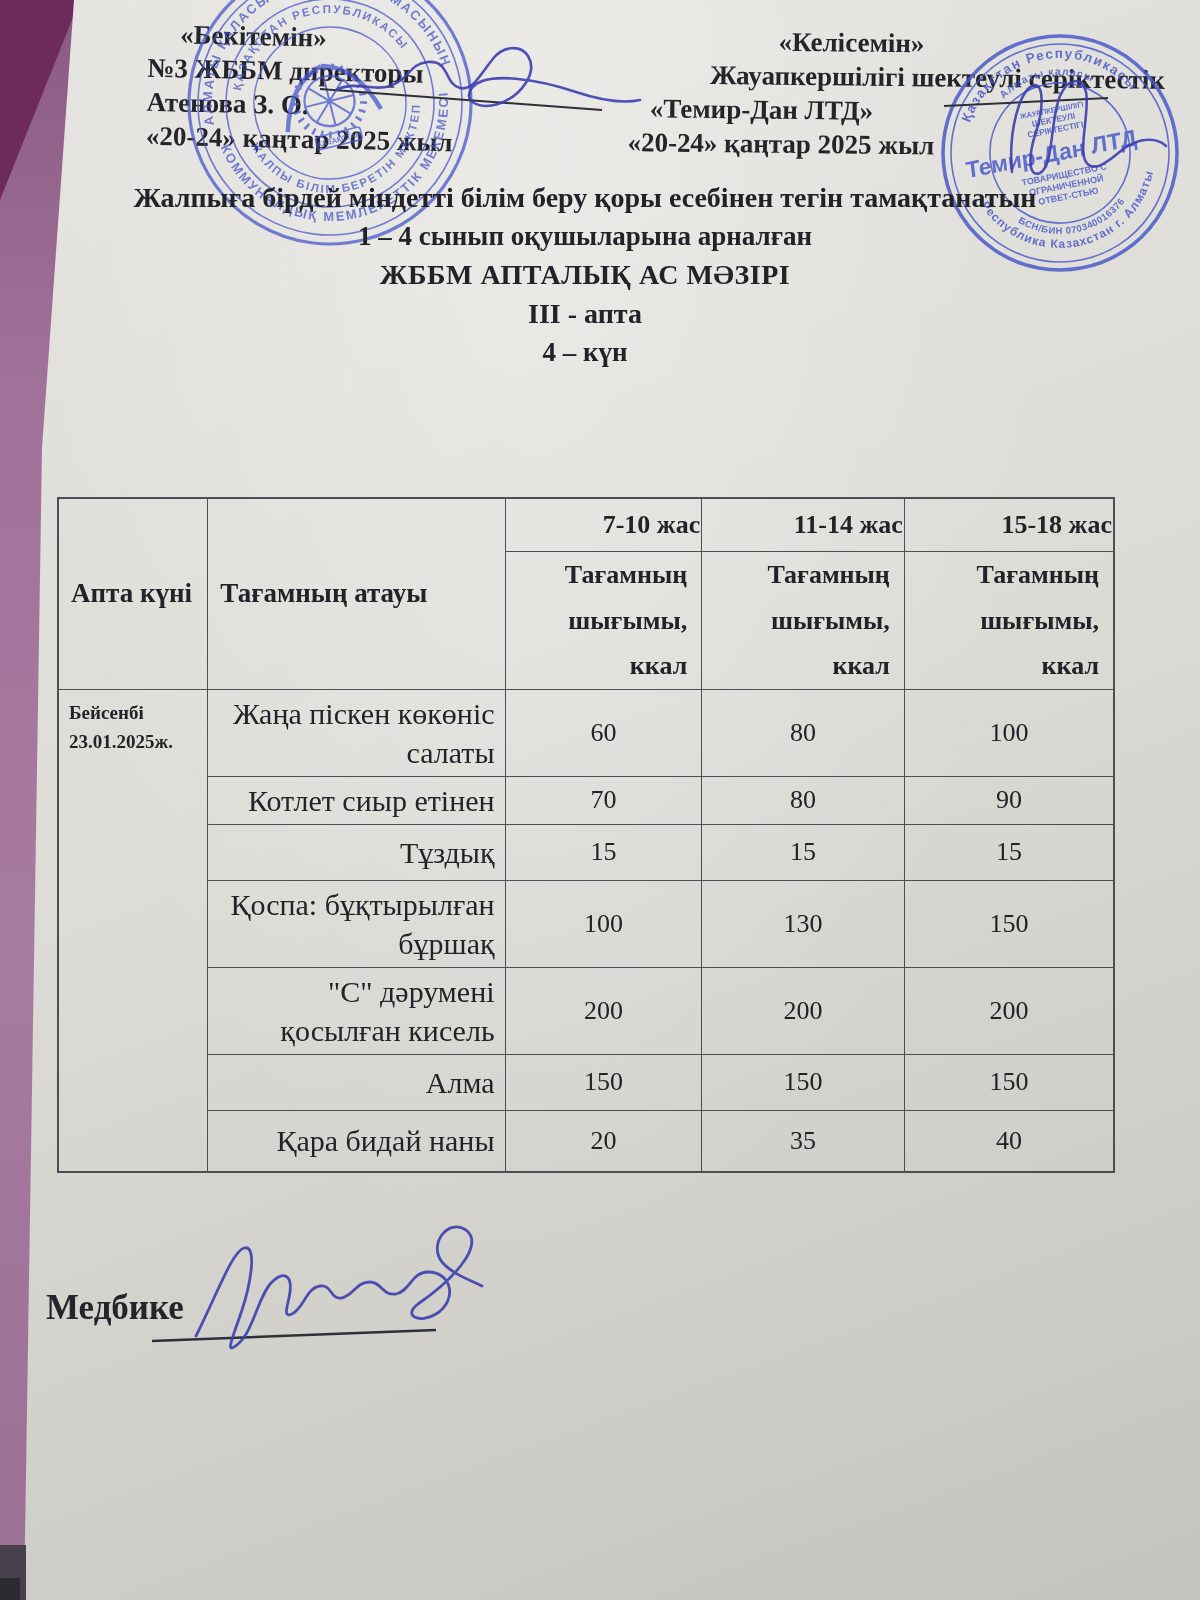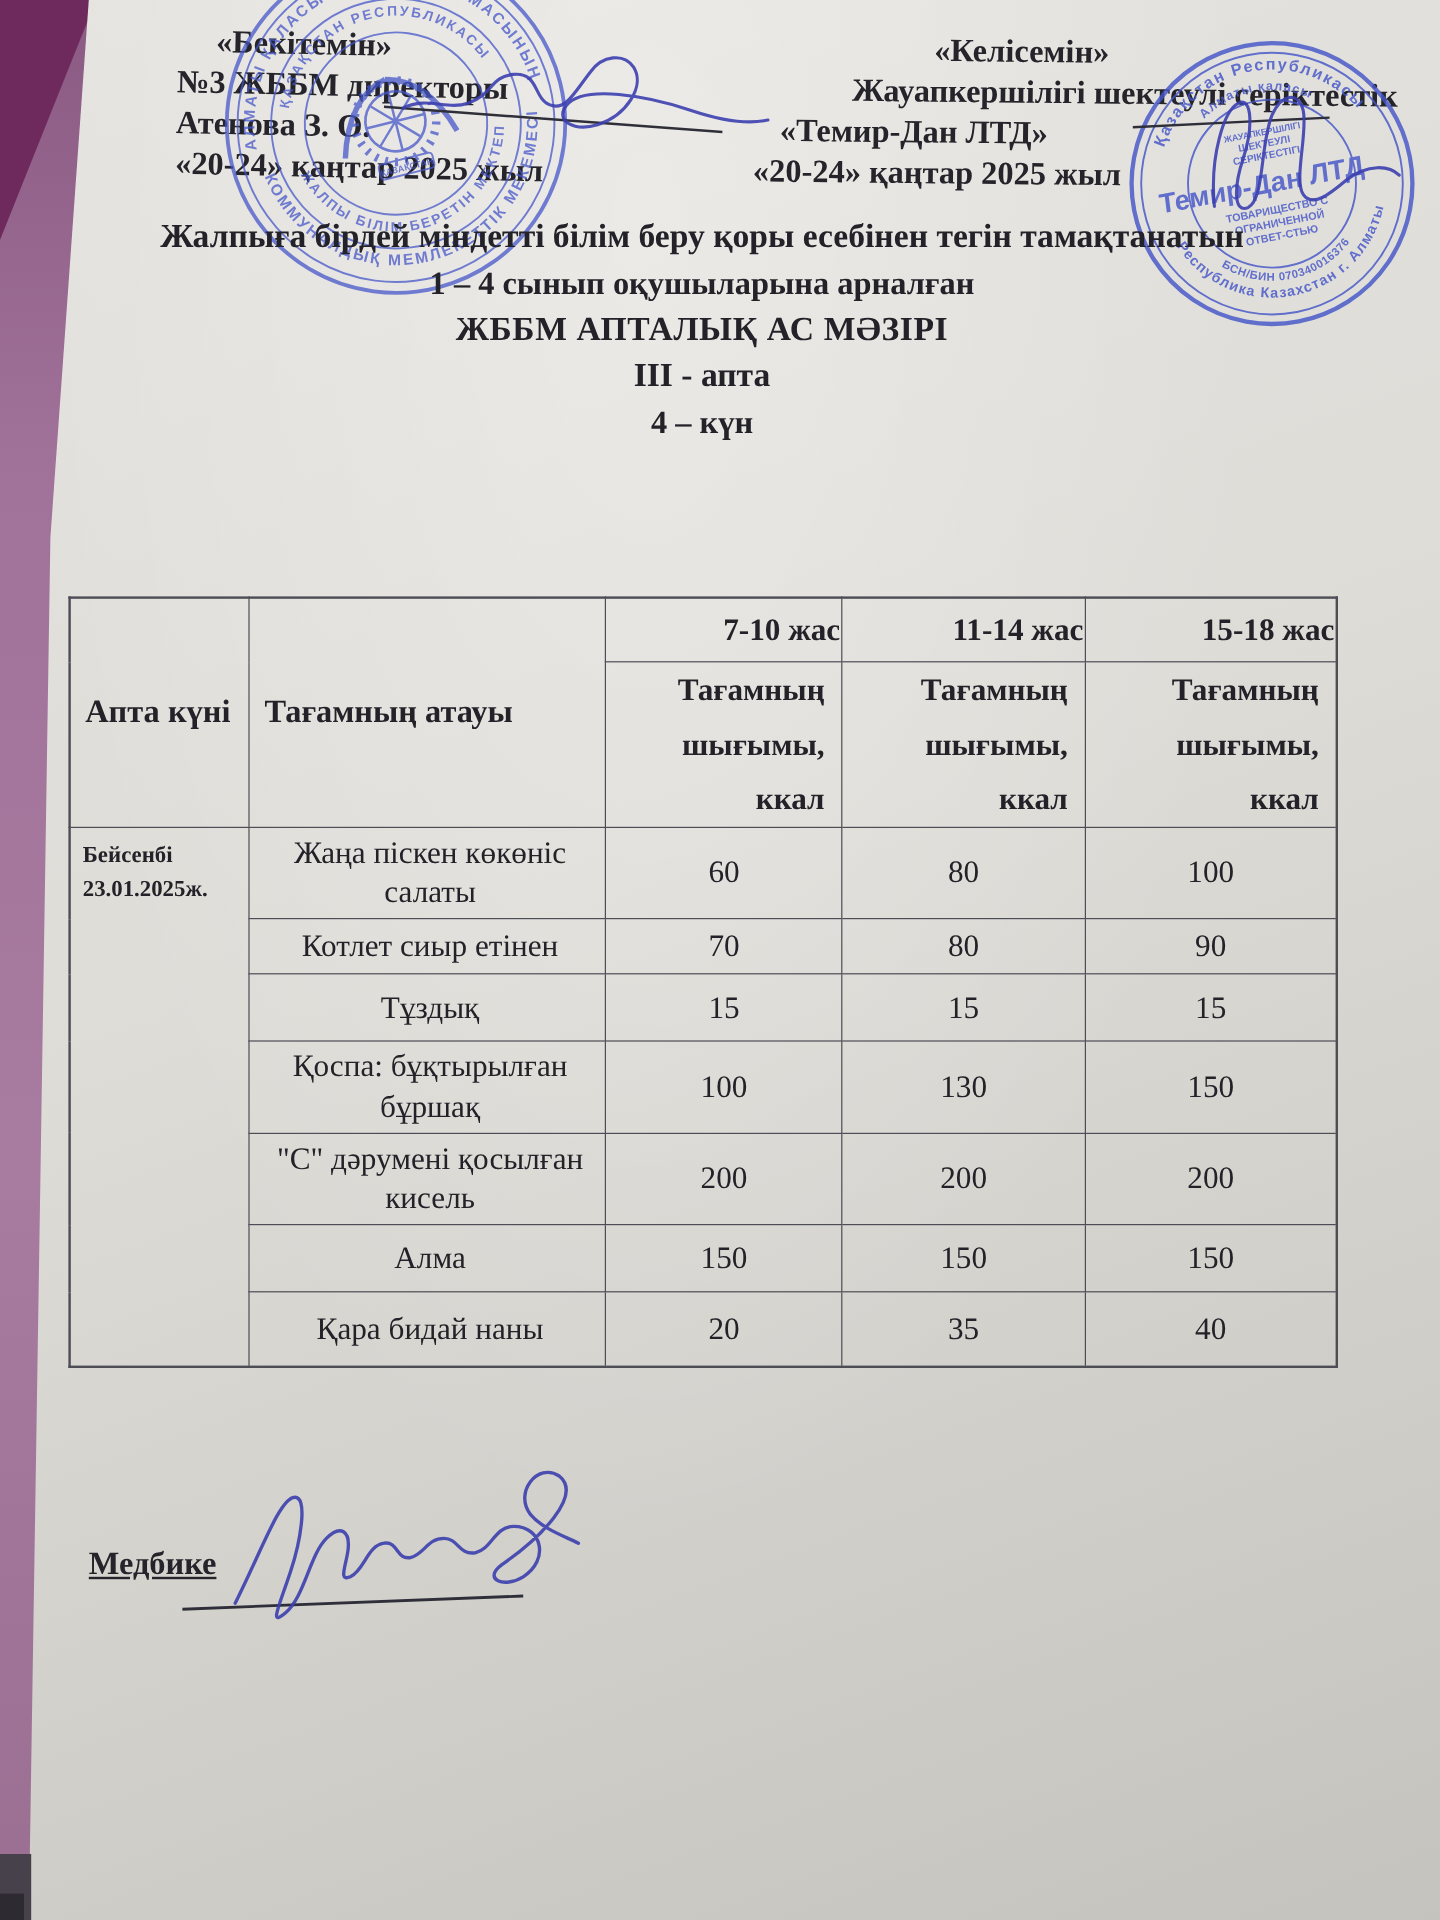--- a/index.html
+++ b/index.html
@@ -27,25 +27,25 @@
   .t4{font-size:28px;} .t5{font-size:27px;}
 
   table.menu{position:absolute;left:57px;top:497px;width:1058px;border-collapse:collapse;
        color:#222228;}
   table.menu td,table.menu th{border:1.6px solid #4d4d55;}
   table.menu{border:2.5px solid #4d4d55;}
   th.day-h,th.dish-h{font-size:27px;font-weight:bold;text-align:left;padding-left:12px;vertical-align:middle;}
   th.age-h{font-size:26px;font-weight:bold;text-align:right;vertical-align:middle;height:50px;}
   td.sub-h{font-size:26px;font-weight:bold;text-align:right;vertical-align:middle;height:76px;line-height:1.75;padding:0 14px;}
   td.day-cell{font-size:19px;font-weight:bold;vertical-align:top;padding:8px 6px 0 10px;line-height:1.55;}
-  td.dish{font-size:26px;text-align:center;padding:4px 10px 4px 14px;line-height:1.3;vertical-align:middle;}
+  td.dish{font-size:30px;text-align:right;padding:4px 10px 4px 14px;line-height:1.3;vertical-align:middle;}
   td.val{font-size:26px;text-align:center;vertical-align:middle;}
   .h66{height:66px;} .h46{height:46px;} .h56{height:56px;} .h62{height:62px;}
 
-  .nurse{position:absolute;left:74px;top:1288px;font-size:27px;font-weight:bold;color:#24242a;text-decoration:underline;}
+  .nurse{position:absolute;left:46px;top:1288px;font-size:35px;font-weight:bold;color:#24242a;}
   .stamp{position:absolute;pointer-events:none;}
   .overlay{position:absolute;left:0;top:0;pointer-events:none;}
 </style>
 </head>
 <body>
 
 <div class="corner-dark"></div>
 
 <div class="paper txt">
 

